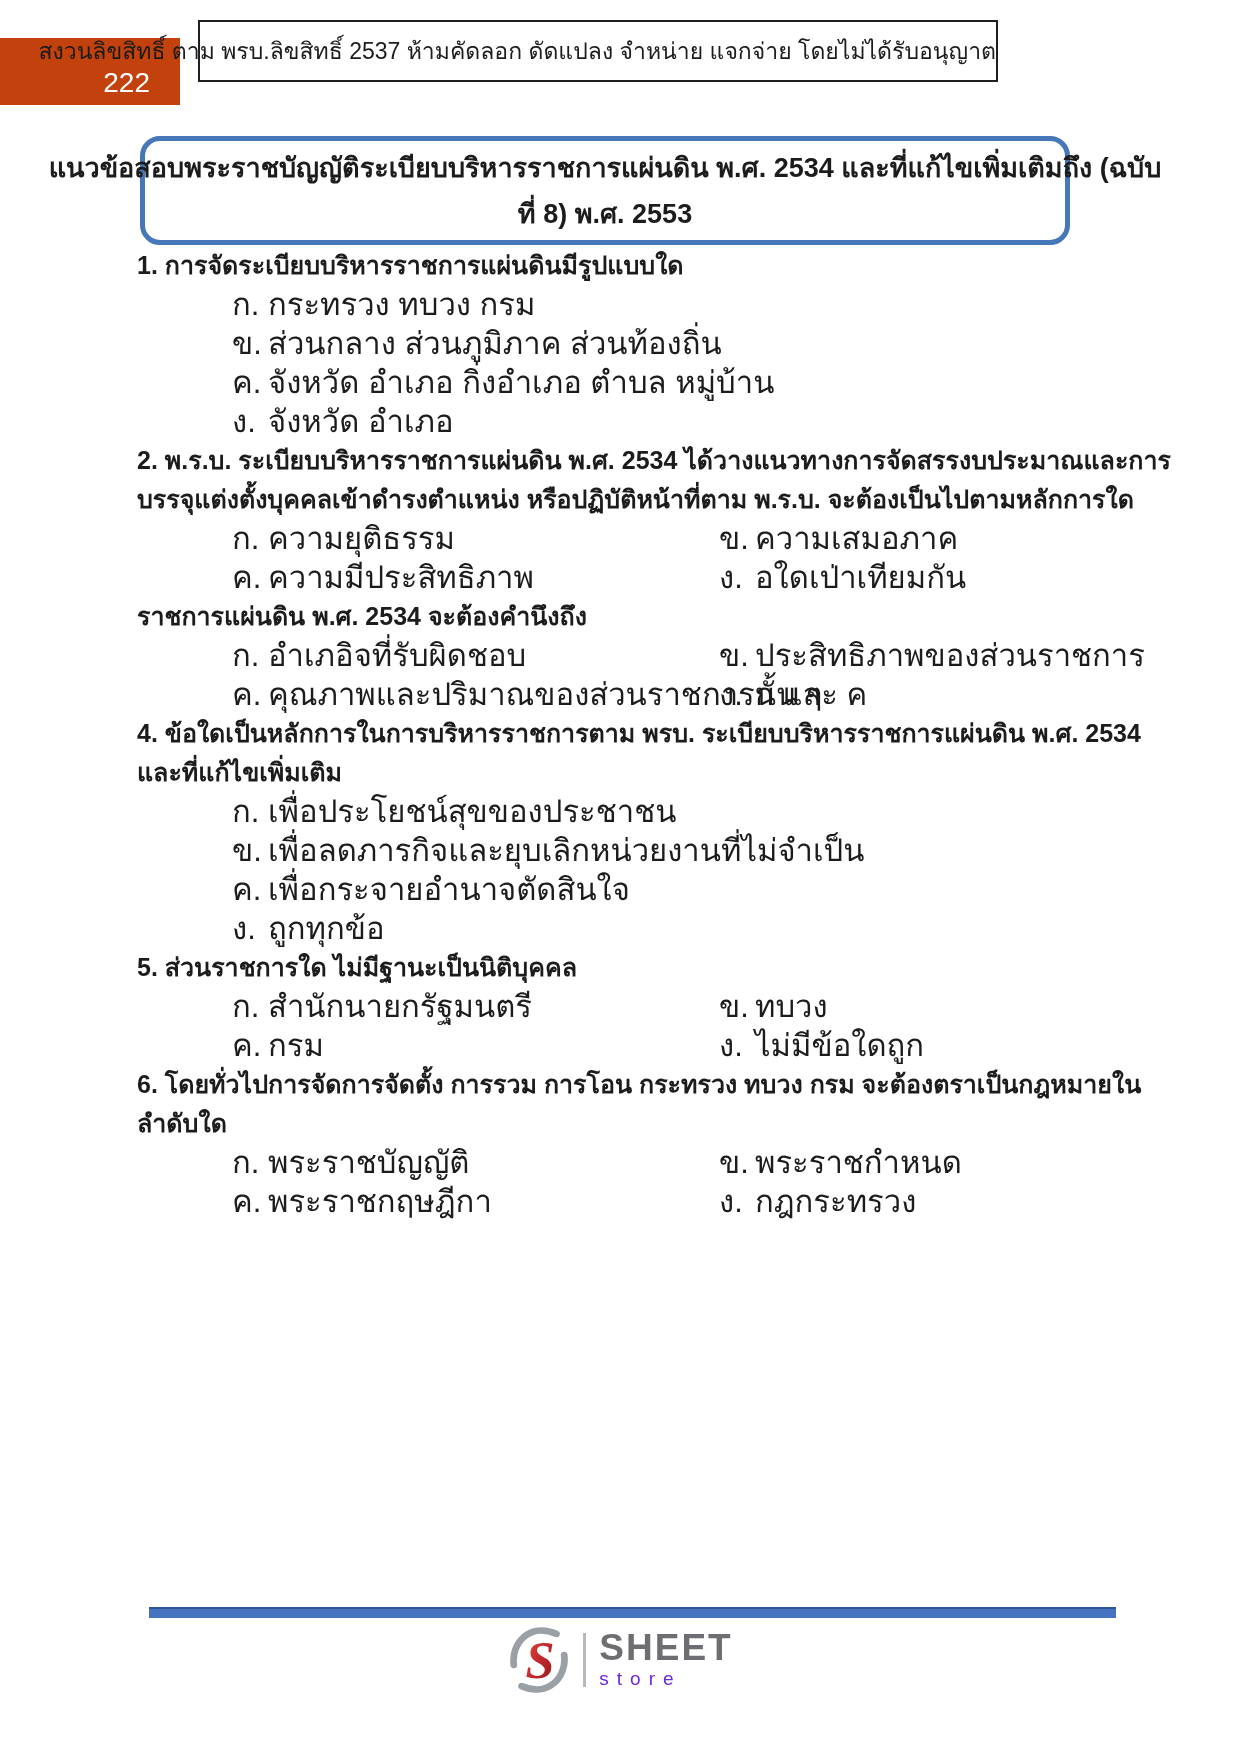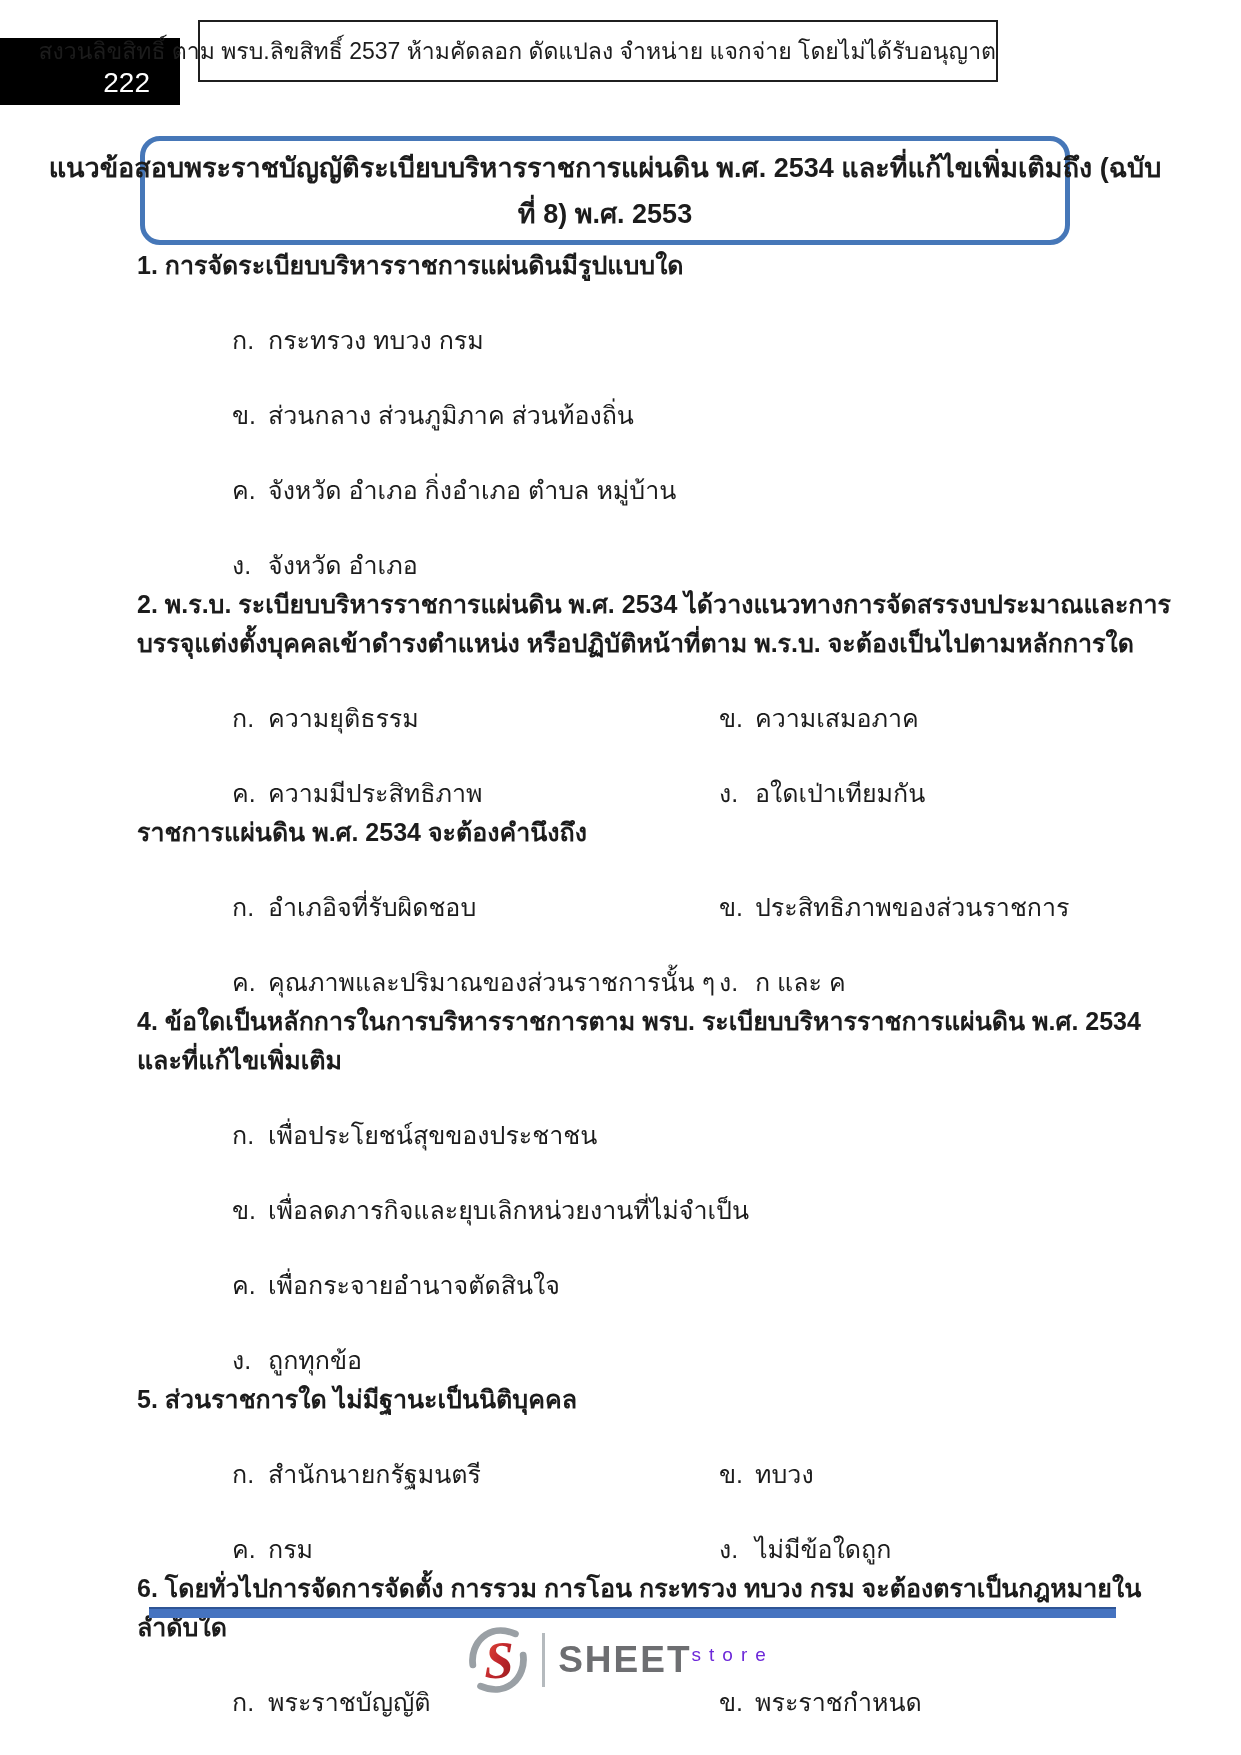--- a/index.html
+++ b/index.html
@@ -3,21 +3,21 @@
 <meta charset="utf-8">
 <style>
   html,body { margin:0; padding:0; background:#ffffff; }
   .page {
     position:relative; width:1241px; height:1755px; background:#ffffff; overflow:hidden;
     font-family:"Liberation Sans","DejaVu Sans",sans-serif; color:#1c1c1c;
   }
 
   
   .pagenum-box {
-    position:absolute; left:0; top:38px; width:180px; height:67px; background:#000000;
+    position:absolute; left:0; top:38px; width:180px; height:67px; background:#c2410c;
     display:flex; align-items:flex-end; justify-content:flex-end;
     padding:0 30px 8px 0; box-sizing:border-box;
   }
   .pagenum-box span { color:#ffffff; font-size:28px; line-height:1; }
 
   
   .copyright-box {
     position:absolute; left:198px; top:20px; width:800px; height:62px;
     border:2px solid #1f1f1f; box-sizing:border-box;
     display:flex; align-items:center; justify-content:flex-end;
@@ -31,34 +31,34 @@
     display:flex; flex-direction:column; align-items:center; justify-content:center;
     text-align:left; padding:0 20px;
   }
   .title-line { font-size:27px; font-weight:bold; line-height:46px; white-space:nowrap; }
 
   
   .content { position:absolute; left:137px; top:246px; width:968px; }
   .q-line { font-size:25px; font-weight:bold; line-height:39px; height:39px; white-space:nowrap; }
   .opts { padding-left:95px; }
   .opts.two-col { display:grid; grid-template-columns:487px 1fr; }
-  .opt { font-size:25px; line-height:39px; height:39px; white-space:nowrap;margin-top:36px; }
+  .opt { font-size:31px; line-height:39px; height:39px; white-space:nowrap; }
   .opt-label { display:inline-block; min-width:36px; }
 
   
   .footer-rule {
     position:absolute; left:149px; top:1607px; width:967px; height:11px;
     background:#4573c0; border-top:2px solid #2e5596; box-sizing:border-box;
   }
   .logo {
     position:absolute; left:0; right:0; top:1624px; height:72px;
     display:flex; align-items:center; justify-content:center; gap:13px;
   }
   .logo-divider { width:3px; height:54px; background:#b5babe; }
-  .logo-text { display:flex; flex-direction:row; justify-content:center; }
+  .logo-text { display:flex; flex-direction:column; justify-content:center; }
   .logo-name { font-size:37px; font-weight:bold; color:#6d6e71; letter-spacing:2px; line-height:36px; }
   .logo-sub  { font-size:19px; color:#6d28d9; letter-spacing:8px; line-height:22px; margin-top:2px; }
 </style>
 </head>
 <body>
 
 <div class="page">
 
   <div class="pagenum-box">
     <span>222</span>

